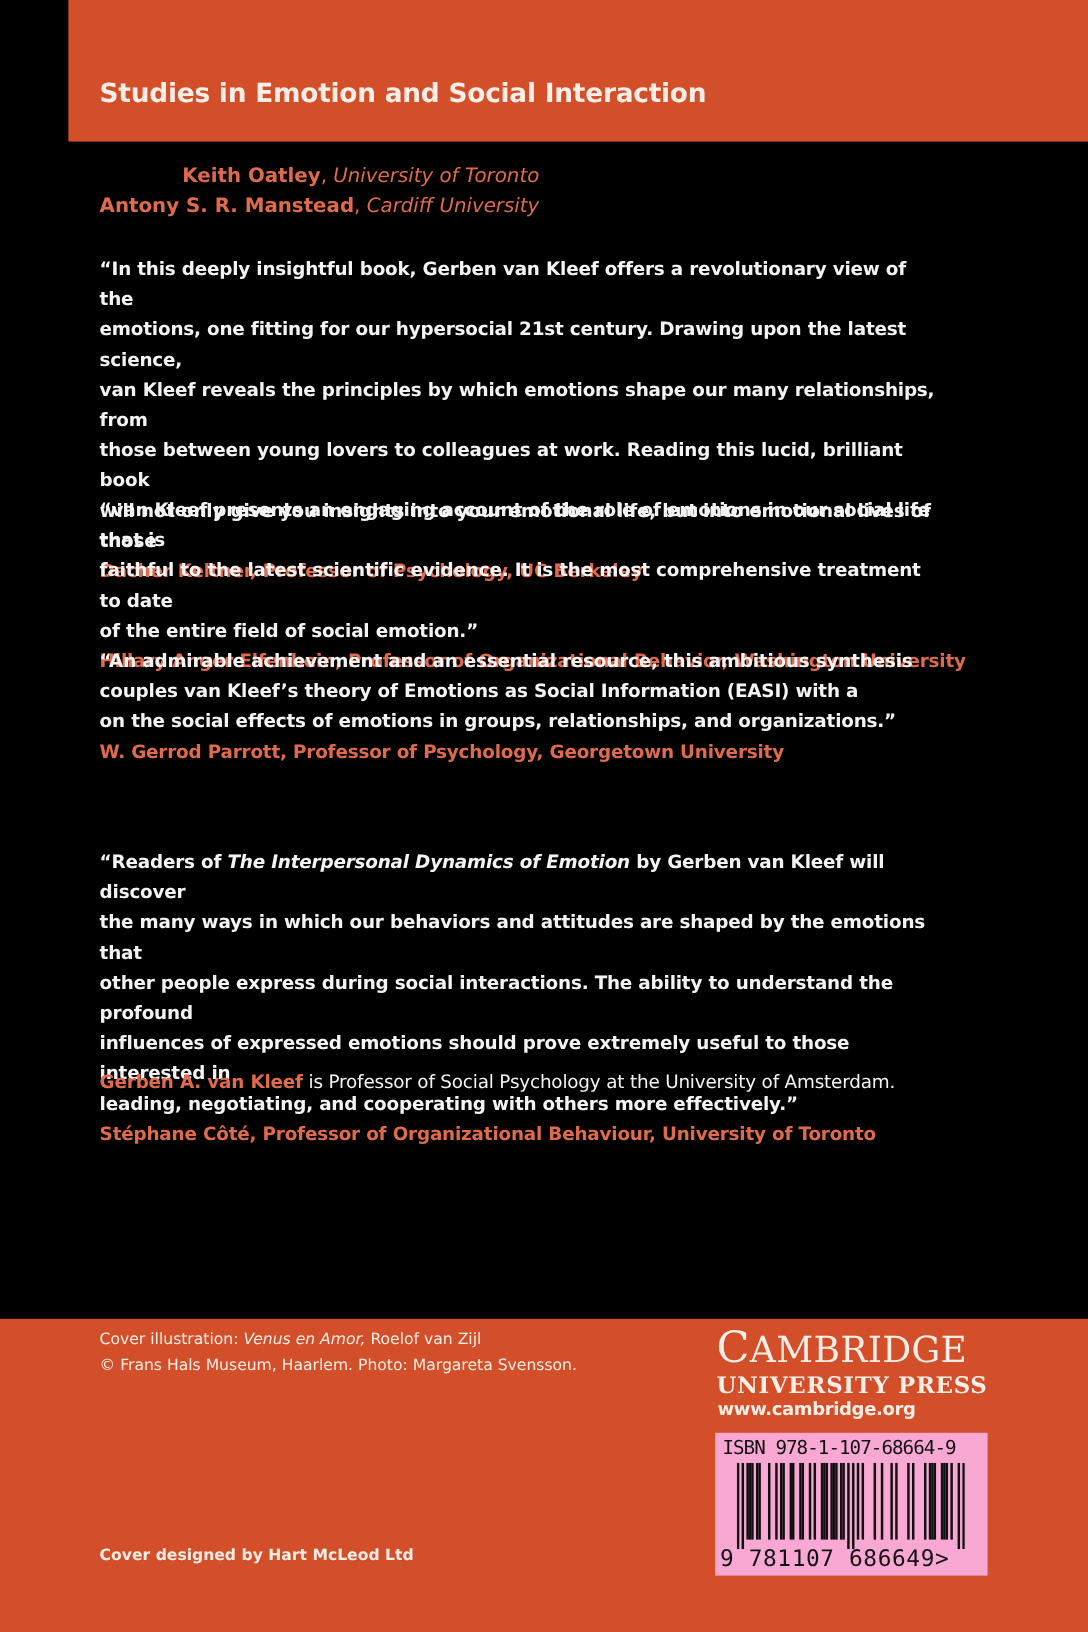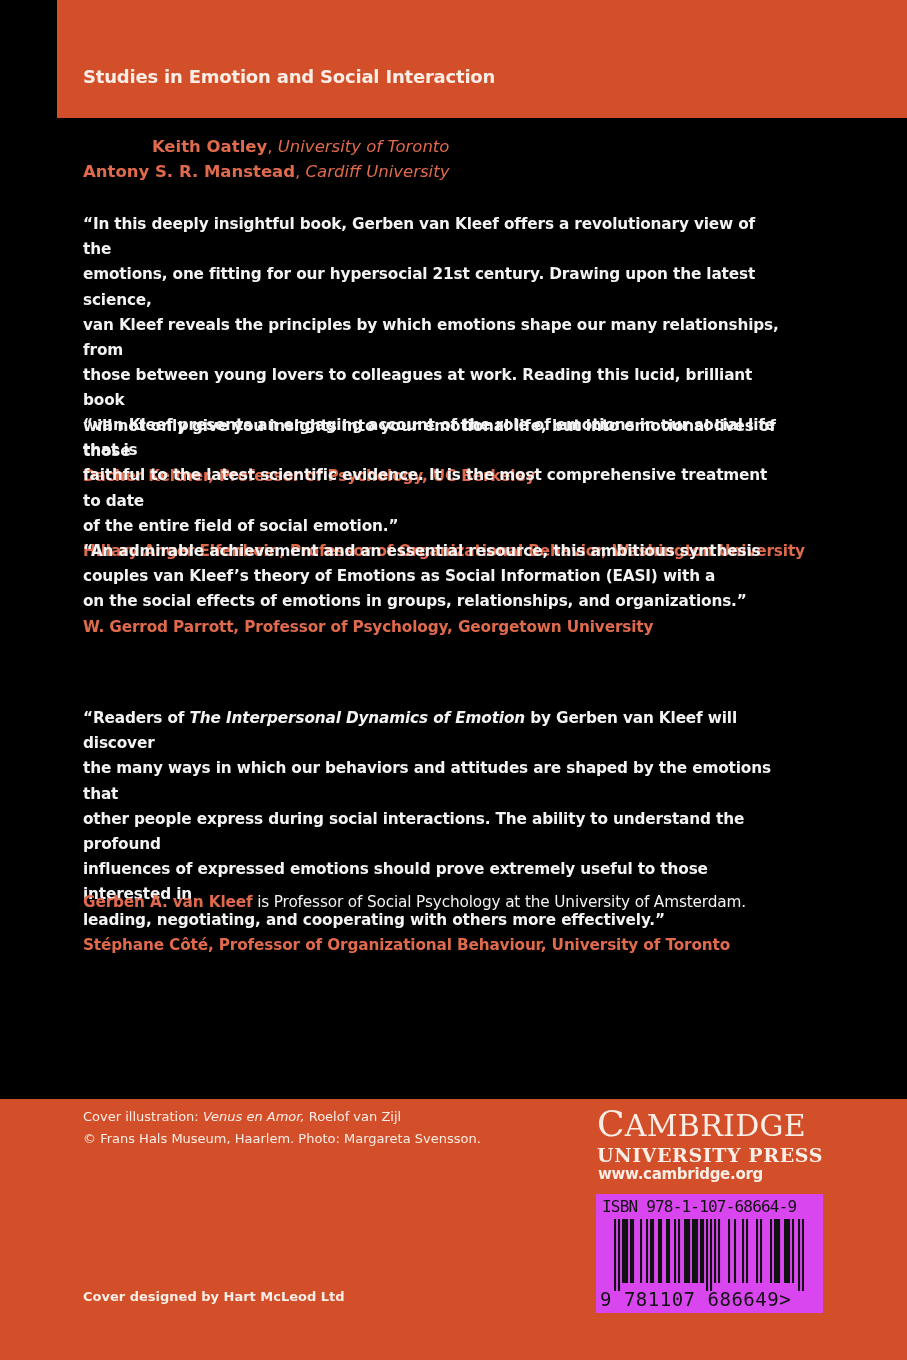--- a/index.html
+++ b/index.html
@@ -1,37 +1,37 @@
 <!DOCTYPE html>
 <html><head>
 <meta charset="utf-8">
 <style>
   html, body { margin:0; padding:0; }
   body { width:907px; height:1360px; background:#000; position:relative; overflow:hidden;
          font-family:"DejaVu Sans", sans-serif; }
   .top-band { position:absolute; left:57px; top:0; width:850px; height:118px; background:#d24f2a; }
-  .series-title { position:absolute; left:83px; top:66px; color:#fbeee6; font-size:18px; font-weight:bold; letter-spacing:-0.2px; white-space:nowrap; }
+  .series-title { position:absolute; left:83px; top:66px; color:#fbeee6; font-size:22px; font-weight:bold; letter-spacing:-0.2px; white-space:nowrap; }
   .editors { position:absolute; left:83px; top:134px; font-size:16.5px; line-height:25px; color:#e06a4c;text-align:right; }
   .editors .aff { font-style:italic; font-weight:normal; }
   .editors .name { font-weight:bold; }
   .quote { position:absolute; left:83px; width:700px; font-size:15.3px; line-height:25.2px; color:#f3f3f3; letter-spacing:-0.15px; }
   .quote p { margin:0; }
   .quote .attr { color:#e06a4c; font-weight:bold; white-space:nowrap; }
   .quote .txt { font-weight:bold; }
   .bio { position:absolute; left:83px; top:893px; font-size:15.3px; color:#f3f3f3; white-space:nowrap; letter-spacing:-0.15px; }
   .bio .bname { color:#e06a4c; font-weight:bold; }
   .bottom-band { position:absolute; left:0; top:1099px; width:907px; height:261px; background:#d24f2a; }
   .credit { position:absolute; left:83px; font-size:13px; color:#fbeee6; white-space:nowrap; }
   .designer { position:absolute; left:83px; top:1289px; font-size:13px; font-weight:bold; color:#fbeee6; white-space:nowrap; }
   .cup-logo { position:absolute; left:597px; top:1107px; color:#fbeee6; font-family:"DejaVu Serif", serif; white-space:nowrap; }
   .cup-1 { font-size:30px; font-weight:normal; letter-spacing:0.3px; line-height:34px; }
   .cup-1 .big { font-size:36px; }
   .cup-2 { font-size:19px; font-weight:bold; letter-spacing:0.6px; line-height:24px; }
   .cup-url { position:absolute; left:598px; top:1165px; font-size:15px; font-weight:bold; color:#fbeee6; letter-spacing:-0.3px; }
-  .barcode-box { position:absolute; left:596px; top:1194px; width:227px; height:119px; background:#d946ef; }
+  .barcode-box { position:absolute; left:596px; top:1194px; width:227px; height:119px; background:#f9a8d4; }
   .isbn-text { position:absolute; left:6px; top:3px; font-family:"DejaVu Sans Mono", monospace; font-size:16px; color:#111; letter-spacing:-0.8px; white-space:nowrap; }
   .bars { position:absolute; left:18px; top:25px; width:190px; height:72px; }
   .ean-digits { position:absolute; left:4px; top:94px; font-family:"DejaVu Sans Mono", monospace; font-size:19px; color:#111; white-space:nowrap; letter-spacing:0.5px; line-height:22px; }
 </style>
 </head>
 <body>
 
 <div class="top-band"></div>
 <div class="series-title">Studies in Emotion and Social Interaction</div>
 

